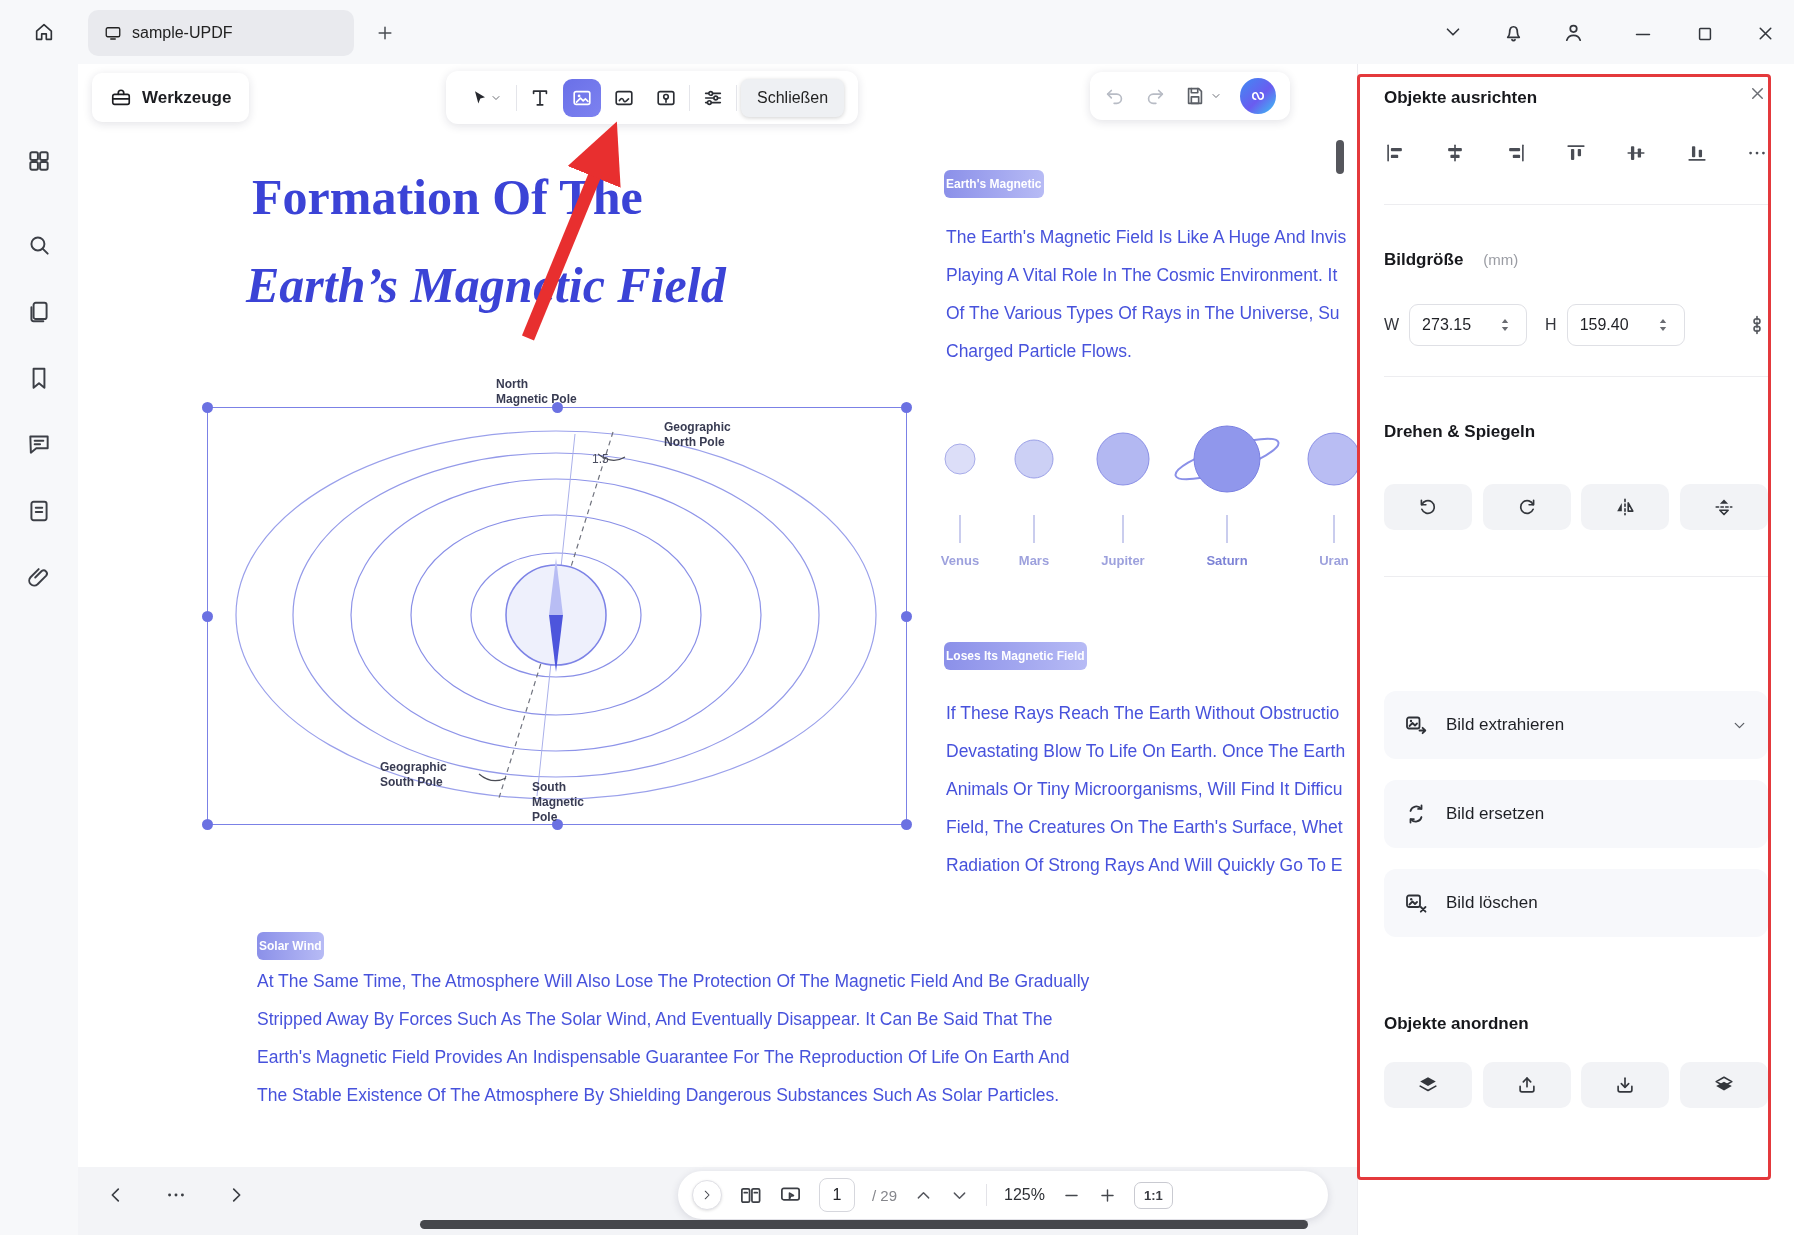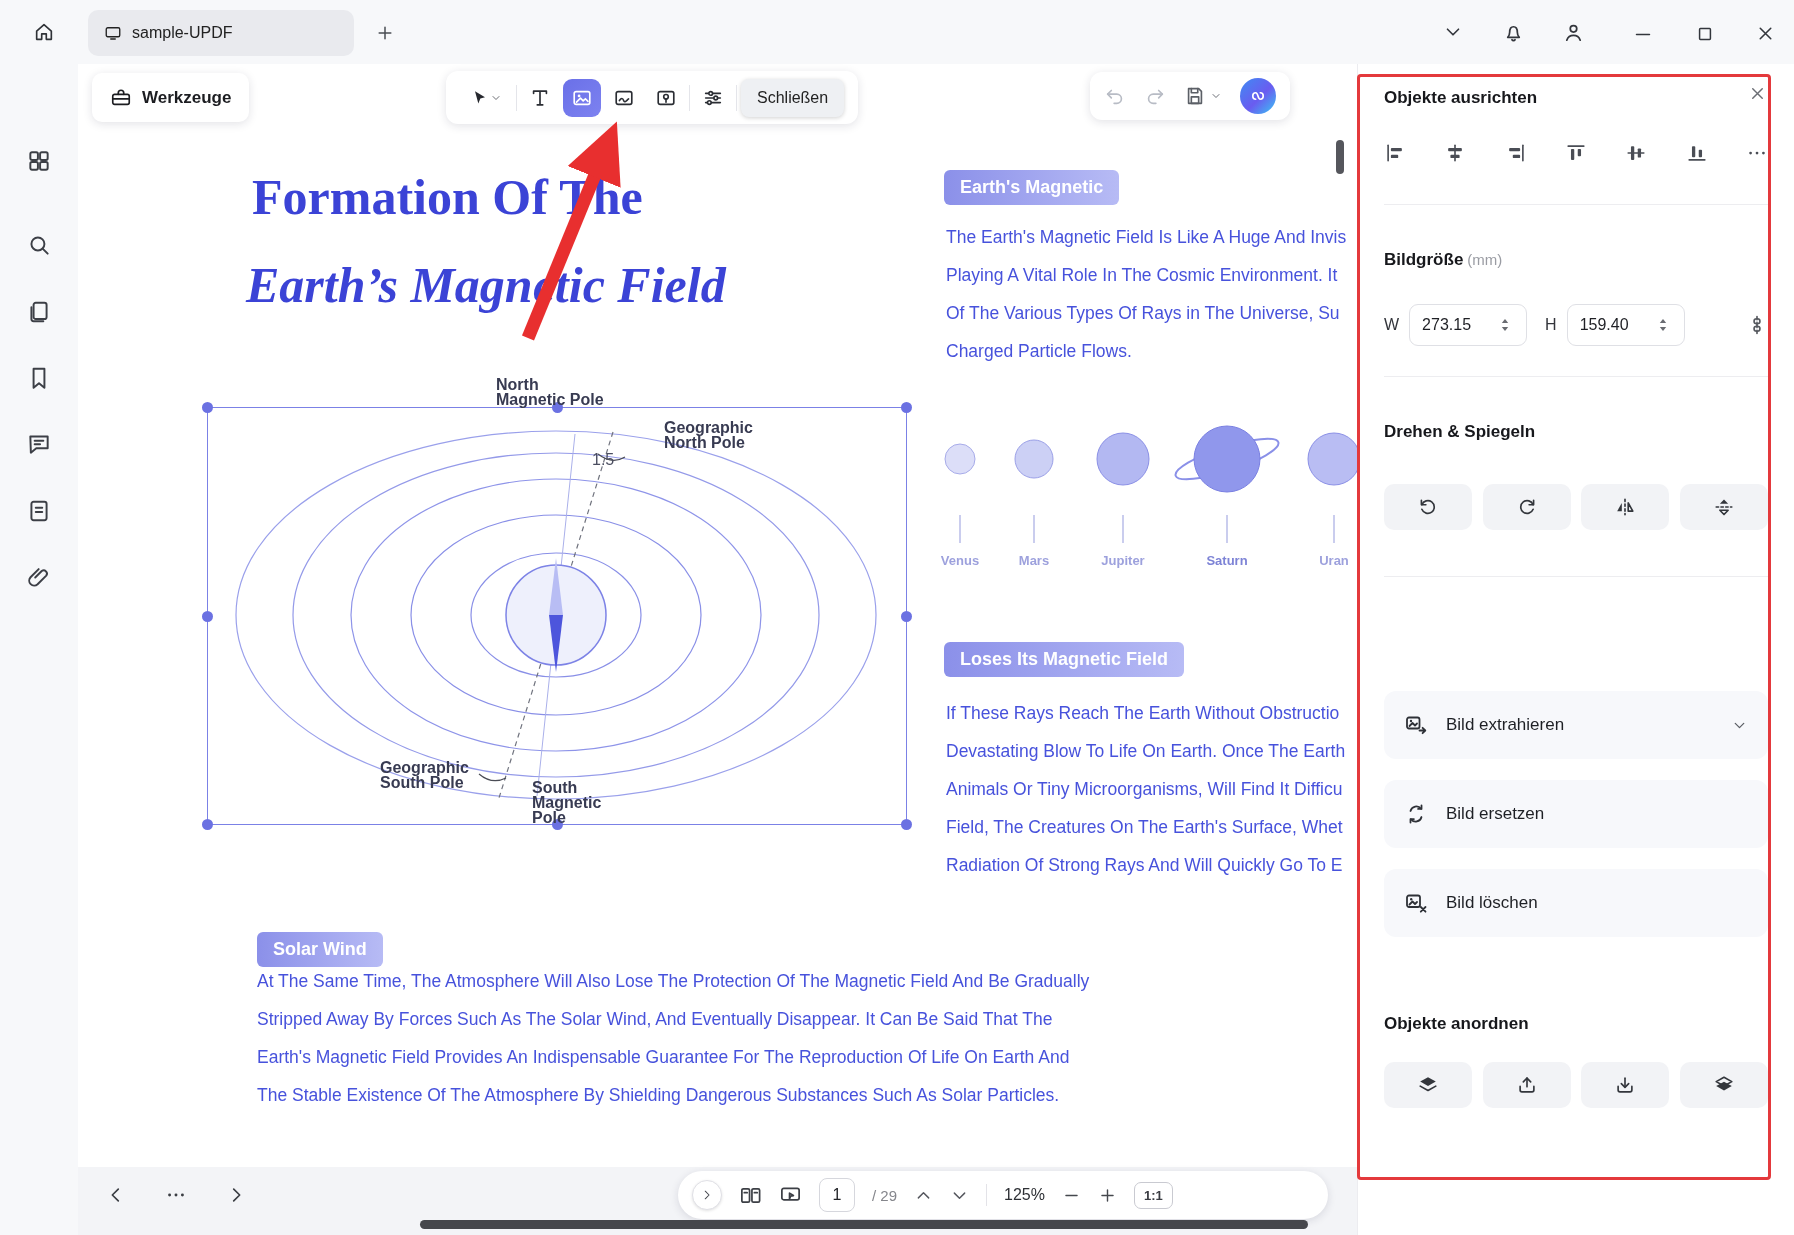--- a/index.html
+++ b/index.html
@@ -33,43 +33,43 @@
   .tg-div { width:1px; height:26px; background:#e4e5ea; }
   .schliessen { height:38px; padding:0 16px; border-radius:8px; background:#eef0f3; box-shadow:0 1px 4px rgba(0,0,0,.18); font-size:16px; color:#222; display:flex; align-items:center; }
   .rightgroup { left:1090px; top:72px; height:48px; padding:0 14px; gap:18px; }
   .gray-ic { color:#b8bcc5; }
   .dark-ic { color:#5b5f66; }
   .ai-circle { width:36px; height:36px; border-radius:50%; background:linear-gradient(135deg,#3f8cf3,#6a5cf0 55%,#38c6f4); display:flex; align-items:center; justify-content:center; }
 
   
   .title1 { position:absolute; left:252px; top:168px; font-family:"Liberation Serif",serif; font-weight:700; font-size:50px; color:#3b43d6; z-index:5; }
   .title2 { position:absolute; left:246px; top:256px; font-family:"Liberation Serif",serif; font-weight:700; font-style:italic; font-size:50px; color:#3b43d6; z-index:5; }
-  .badge { position:absolute; padding:7px 16px; border-radius:6px; background:linear-gradient(90deg,#8b90e9,#b7bbf5); color:#fff; font-weight:700; font-size:18px; z-index:5; white-space:nowrap; }
+  .badge { position:absolute; padding:7px 2px; border-radius:6px; background:linear-gradient(90deg,#8b90e9,#b7bbf5); color:#fff; font-weight:700; font-size:12px; z-index:5; white-space:nowrap; }
   .para { position:absolute; z-index:5; color:#4752dc; font-size:17.5px; line-height:38px; white-space:nowrap; }
 
   .selbox { position:absolute; left:207px; top:407px; width:700px; height:418px; border:1.5px solid #7b81e6; z-index:5; }
   .hdl { position:absolute; width:11px; height:11px; border-radius:50%; background:#6b71e2; }
-  .dlabel { position:absolute; z-index:6; font-size:16px; font-weight:700; color:#383b52; line-height:15px; }
+  .dlabel { position:absolute; z-index:6; font-size:12px; font-weight:700; color:#383b52; line-height:15px; }
 
   .planets { position:absolute; left:930px; top:415px; z-index:5; }
   .planet-label { font-size:13px; font-weight:700; fill:#9da1dd; }
 
   
   .anno { position:absolute; left:0; top:0; width:1794px; height:1235px; z-index:26; pointer-events:none; }
   .red-rect { position:absolute; left:1357px; top:74px; width:414px; height:1106px; border:3px solid #e4393c; border-radius:4px; z-index:60; pointer-events:none; }
 
   
   .panel { position:absolute; left:1357px; top:64px; width:437px; height:1171px; background:#fff; border-left:1px solid #ececf0; z-index:40; }
   .panel .abs { position:absolute; left:26px; right:26px; }
   .p-title { top:24px; font-size:17px; font-weight:700; color:#17181c; }
   .p-close { position:absolute; top:20px; right:26px; width:20px; height:20px; color:#6a6d73; }
   .align-row { top:78px; display:flex; justify-content:space-between; color:#4a4d55; }
   .pdiv { height:1px; background:#ededf0; }
   .sec-label { font-size:17px; font-weight:700; color:#17181c; }
-  .sec-unit { font-size:15px; font-weight:400; color:#9a9ca3; margin-left:4px; }
+  .sec-unit { font-size:15px; font-weight:400; color:#9a9ca3; margin-left:20px; }
   .dim-row { display:flex; align-items:center; gap:10px; }
   .dim-label { font-size:16px; color:#33353b; }
   .dim-box { display:flex; align-items:center; width:118px; height:42px; border:1px solid #dfe0e5; border-radius:9px; background:#fff; padding:0 8px 0 12px; }
   .dim-box input { border:none; outline:none; width:78px; font-size:16px; color:#1f2025; font-family:"Liberation Sans",sans-serif; background:transparent; }
   .btn-row { display:flex; justify-content:space-between; }
   .sq-btn { width:88px; height:46px; background:#f2f3f6; border-radius:10px; display:flex; align-items:center; justify-content:center; color:#33363c; }
   .act-row { position:absolute; left:26px; right:26px; height:68px; background:#f7f8fb; border-radius:12px; display:flex; align-items:center; gap:18px; padding:0 20px; }
   .act-icon { color:#2e3137; }
   .act-label { font-size:17px; color:#1e2025; }
   .act-chev { margin-left:auto; color:#5b5e64; }

